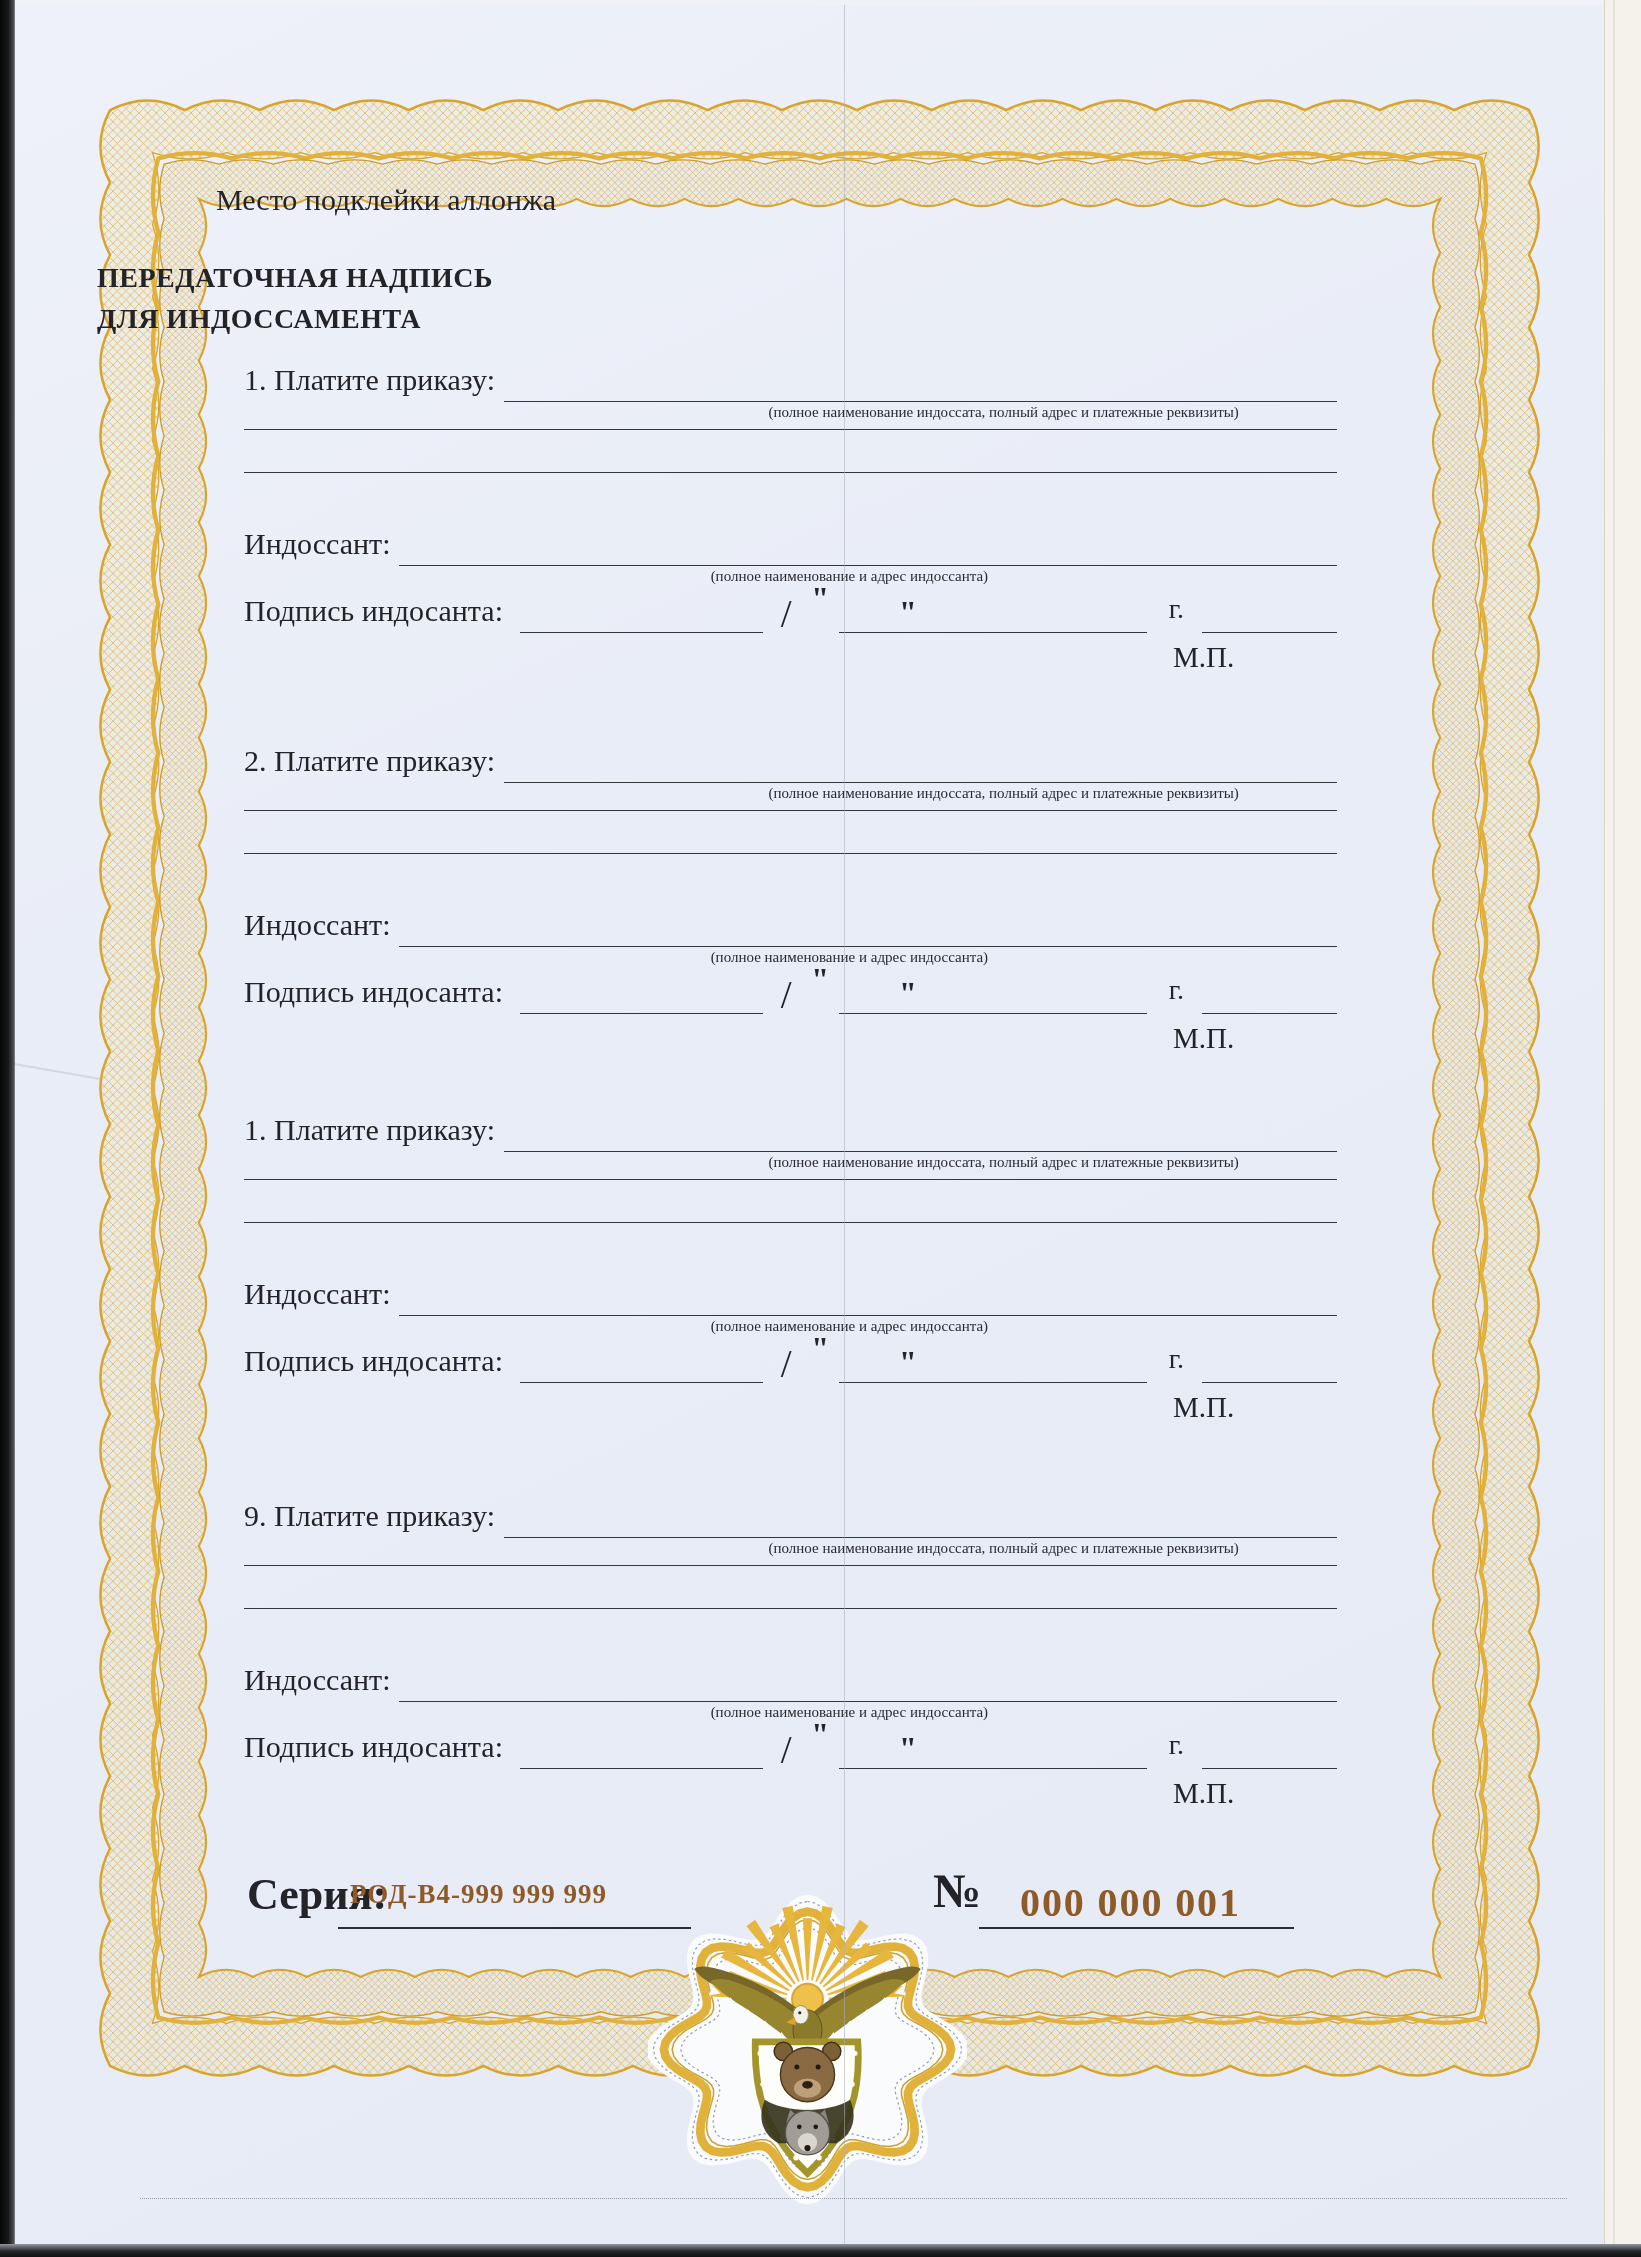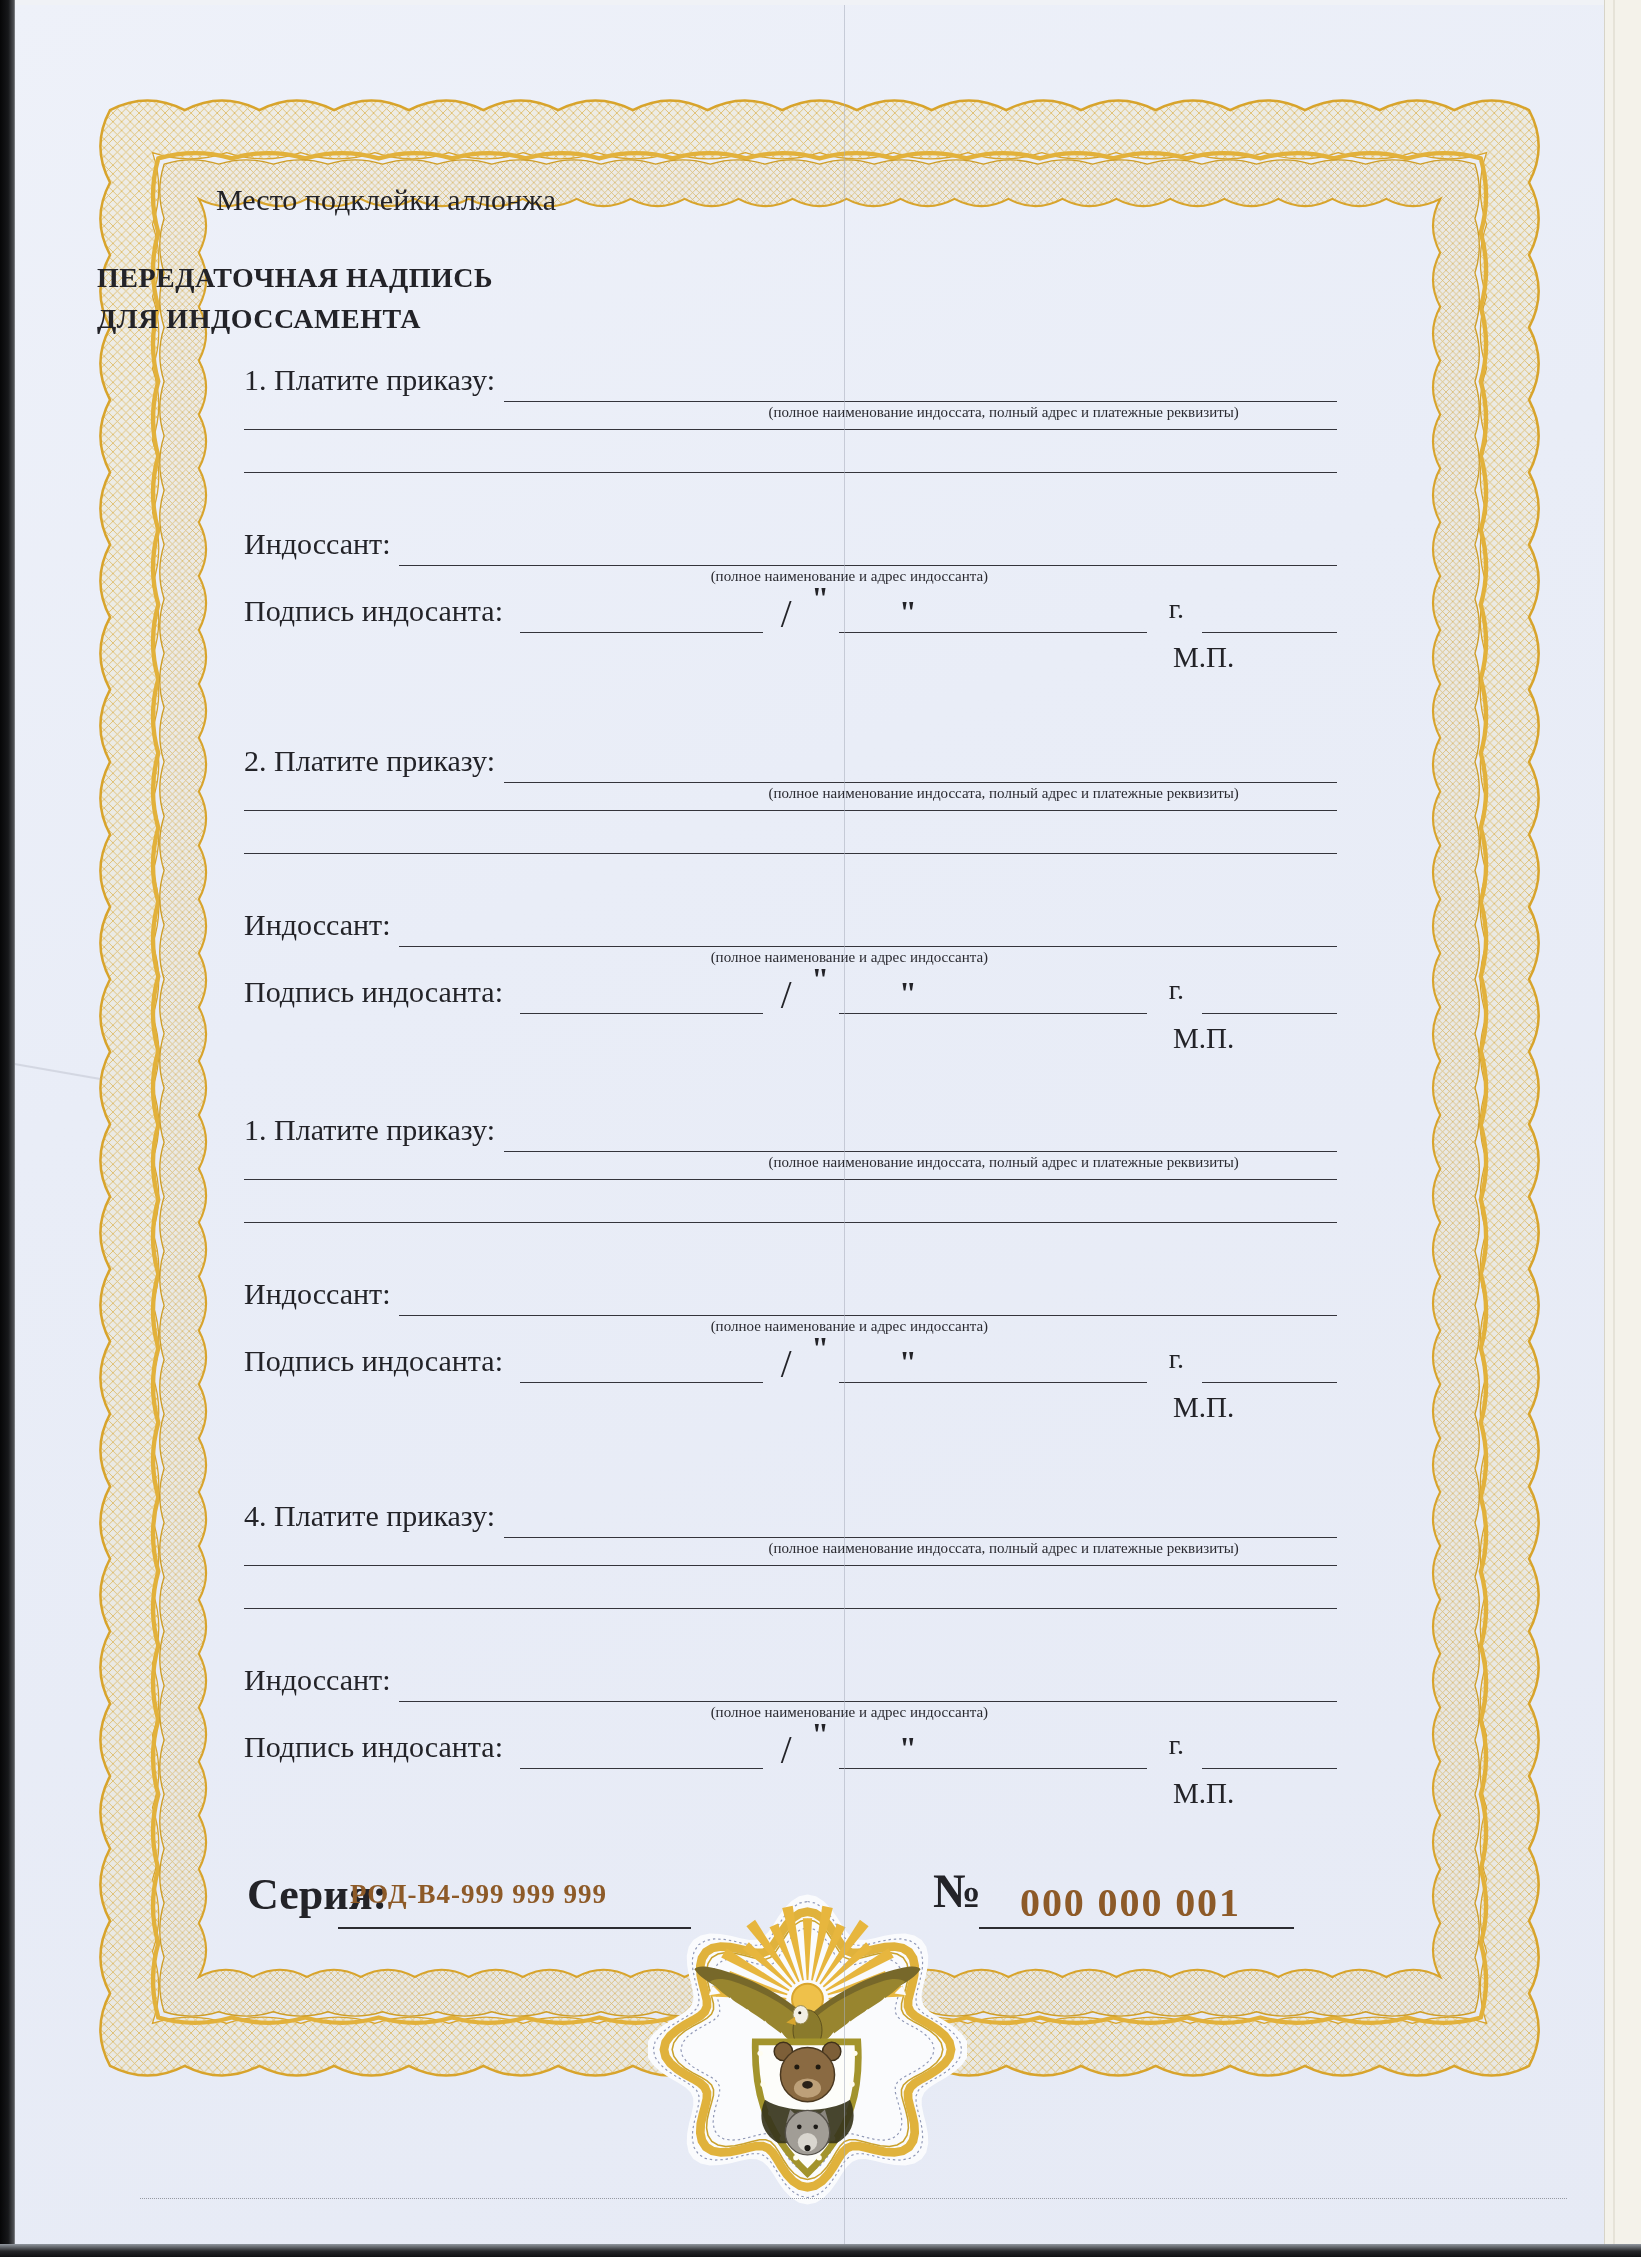--- a/index.html
+++ b/index.html
@@ -180,21 +180,21 @@
         <span class="quo q2">"</span>
       </span>
       <span class="year">г.</span>
       <span class="uline c"></span>
     </div>
     <div class="seal">М.П.</div>
   </section>
 
   <section class="sec" style="top:1476px">
     <div class="row pay">
-      <span class="lbl">4. Платите приказу:</span>
+      <span class="lbl">9. Платите приказу:</span>
       <span class="uline grow">
         <span class="hint h1">(полное наименование индоссата,  полный адрес и платежные реквизиты)</span>
       </span>
     </div>
     <div class="hr l2"></div>
     <div class="hr l3"></div>
     <div class="row endr">
       <span class="lbl">Индоссант:</span>
       <span class="uline grow">
         <span class="hint h2">(полное наименование и адрес индоссанта)</span>

